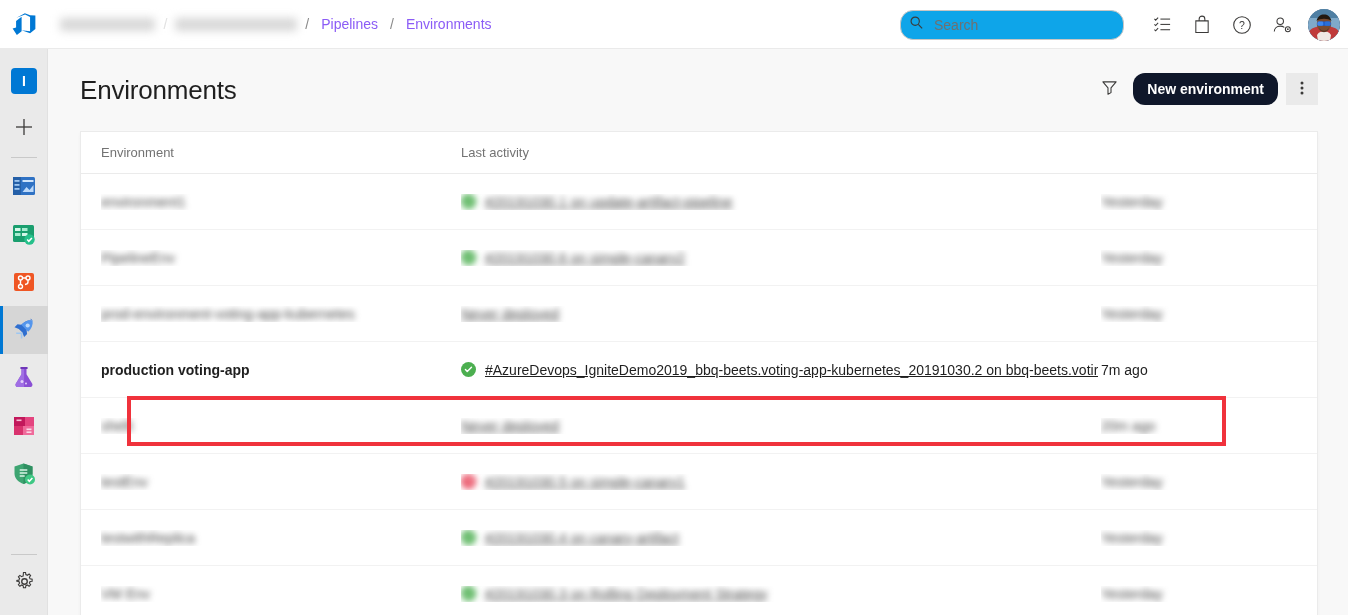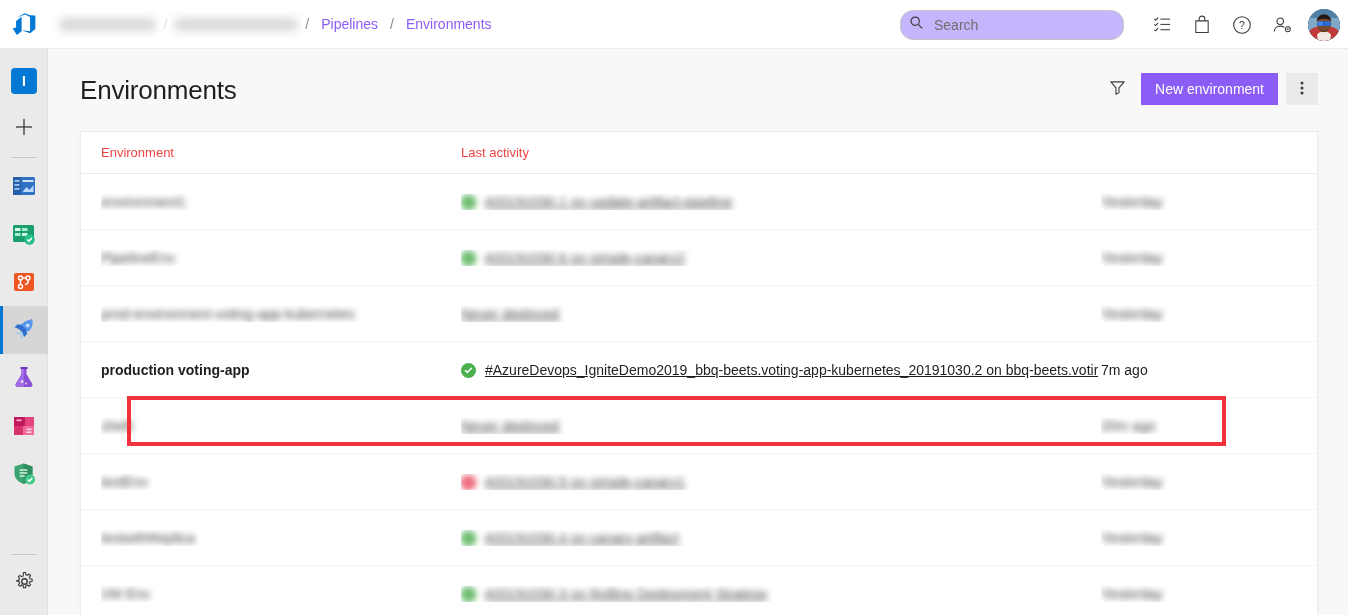--- a/index.html
+++ b/index.html
@@ -47,21 +47,21 @@
     position: absolute; right: 0; top: 0;
     height: 49px;
     display: flex; align-items: center;
   }
   .searchbox {
     width: 224px; height: 30px;
     border: 1px solid #c8c6c4;
     border-radius: 13px;
     display: flex; align-items: center;
     padding: 0 8px;
-    background: #c4b5fd;
+    background: #0ea5e9;
     margin-right: 18px;
   }
   .searchbox input {
     border: none; outline: none;
     font-family: "Liberation Sans", sans-serif;
     font-size: 14px; color: #323130;
     width: 100%; margin-left: 8px; background: transparent;
   }
   .searchbox input::placeholder { color: #70706f; }
   .ticon {
@@ -126,23 +126,23 @@
     position: absolute; right: 30px; top: 24px;
     display: flex; align-items: center; gap: 8px;
   }
   .icon-btn {
     width: 32px; height: 32px;
     display: flex; align-items: center; justify-content: center;
     background: transparent; border: none; cursor: pointer;
   }
   .primary-btn {
     height: 32px; padding: 0 14px;
-    background: #8b5cf6; color: #ffffff;
-    border: none; border-radius: 0;
-    font-size: 14px; font-weight: 400;
+    background: #0f172a; color: #ffffff;
+    border: none; border-radius: 12px;
+    font-size: 14px; font-weight: 700;
     font-family: "Liberation Sans", sans-serif;
     cursor: pointer;
     display: flex; align-items: center;
   }
   .more-btn {
     width: 32px; height: 32px;
     background: #eaeaea; border: none; cursor: pointer;
     display: flex; align-items: center; justify-content: center;
   }
 
@@ -153,38 +153,38 @@
     background: #ffffff;
     border: 1px solid #ebebeb;
     border-bottom: none;
     box-shadow: 0 1.6px 3.6px rgba(0,0,0,0.04);
     overflow: hidden;
   }
   .thead {
     display: flex; align-items: center;
     height: 42px;
     border-bottom: 1px solid #ebebeb;
-    font-size: 13px; color: #ef4444;
+    font-size: 13px; color: #737373;
     padding: 0 20px;
   }
   .col-env   { width: 360px; }
   .col-stat  { width: 640px; }
   .col-act   { width: 180px; }
 
   .row {
     display: flex; align-items: center;
     height: 56px;
     border-bottom: 1px solid #f2f2f2;
     padding: 0 20px;
     font-size: 14px; color: #1f1f1f;
   }
   .row.redacted .cell-text { filter: blur(3.4px); color: #4a4a4a; }
   .row.redacted .status-dot { filter: blur(3px); }
 
-  .cell { display: flex; align-items: flex-end; overflow: hidden; white-space: nowrap; }
+  .cell { display: flex; align-items: flex-start; overflow: hidden; white-space: nowrap; }
   .cell.env { width: 360px; }
   .cell.status { width: 640px; }
   .cell.activity { width: 180px; color: #1f1f1f; }
   .status-dot {
     width: 15px; height: 15px; border-radius: 50%;
     margin-right: 9px; flex: 0 0 15px;
     display: flex; align-items: center; justify-content: center;
   }
   .status-dot.green { background: #4caf50; }
   .status-dot.red   { background: #e8445a; }

